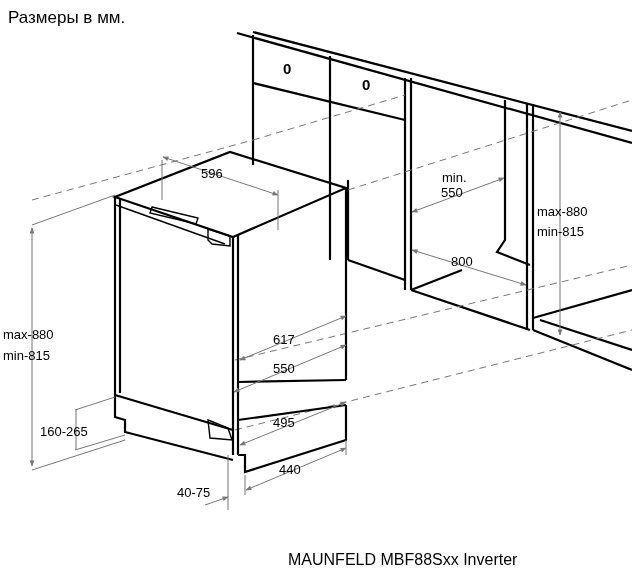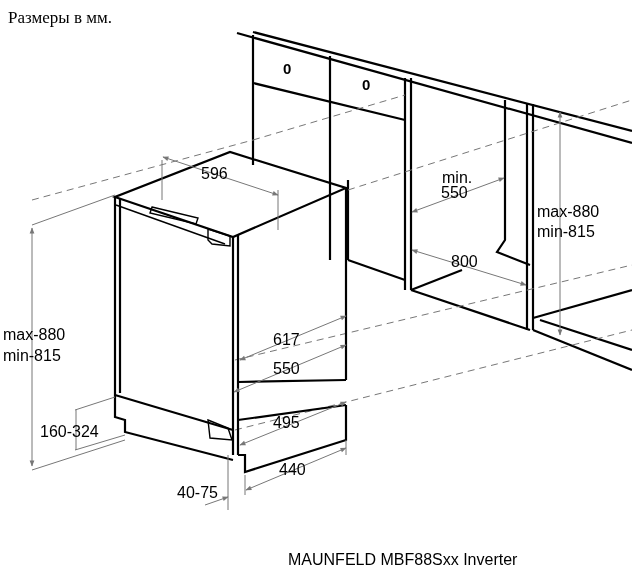--- a/index.html
+++ b/index.html
@@ -4,23 +4,23 @@
 <style>
   html, body { margin:0; padding:0; background:#ffffff; }
   body { width:632px; height:583px; position:relative; overflow:hidden;
          font-family:"Liberation Sans", sans-serif; color:#000; }
   svg.drawing { position:absolute; left:0; top:0; }
   .ln { stroke:#000; stroke-width:2.2; fill:none; stroke-linejoin:miter; }
   .lnt { stroke:#000; stroke-width:1.4; fill:none; }
   .dash { stroke:#777; stroke-width:1; fill:none; stroke-dasharray:7 5; }
   .dim { stroke:#777; stroke-width:1; fill:none; }
   .ext { stroke:#777; stroke-width:1; fill:none; }
-  .label { position:absolute; font-size:16px; line-height:19px; white-space:nowrap; background:transparent; }
+  .label { position:absolute; font-size:13px; line-height:19px; white-space:nowrap; background:transparent; }
   .knob { position:absolute; font-size:15px; font-weight:bold; }
-  .title { position:absolute; left:8px; top:8px; font-size:17px;font-family:Liberation Serif, serif; }
+  .title { position:absolute; left:8px; top:8px; font-size:17px; }
   .caption { position:absolute; left:288px; top:551px; font-size:16px; }
 </style>
 </head>
 <body>
 
 <svg class="drawing" width="632" height="583" viewBox="0 0 632 583" xmlns="http://www.w3.org/2000/svg">
   <defs>
     <marker id="arr" viewBox="0 0 10 10" refX="9" refY="5" markerWidth="9" markerHeight="6" orient="auto-start-reverse">
       <path d="M0,1 L10,5 L0,9 z" fill="#777"></path>
     </marker>
@@ -113,20 +113,20 @@
 
 <div class="label" style="left:442px; top:168px;text-align:right;">min.</div>
 <div class="label" style="left:441px; top:183px;">550</div>
 <div class="label" style="left:451px; top:252px;">800</div>
 <div class="label" style="left:537px; top:202px;">max-880</div>
 <div class="label" style="left:537px; top:222px;">min-815</div>
 
 <div class="label" style="left:201px; top:164px;">596</div>
 <div class="label" style="left:3px; top:325px;">max-880</div>
 <div class="label" style="left:3px; top:346px;">min-815</div>
-<div class="label" style="left:40px; top:422px;">160-324</div>
+<div class="label" style="left:40px; top:422px;">160-265</div>
 <div class="label" style="left:273px; top:330px;">617</div>
 <div class="label" style="left:273px; top:359px;">550</div>
 <div class="label" style="left:273px; top:413px;">495</div>
 <div class="label" style="left:279px; top:460px;text-align:center;">440</div>
 <div class="label" style="left:177px; top:483px;">40-75</div>
 
 <div class="caption">MAUNFELD MBF88Sxx Inverter</div>
 
 </body></html>

